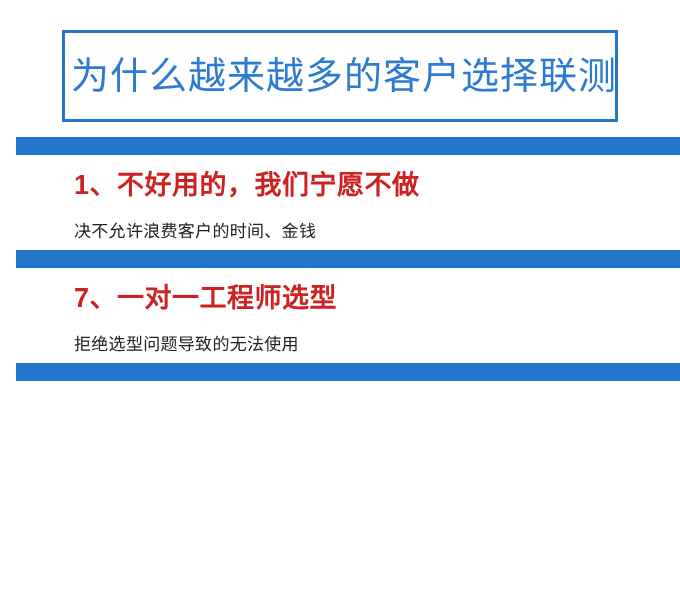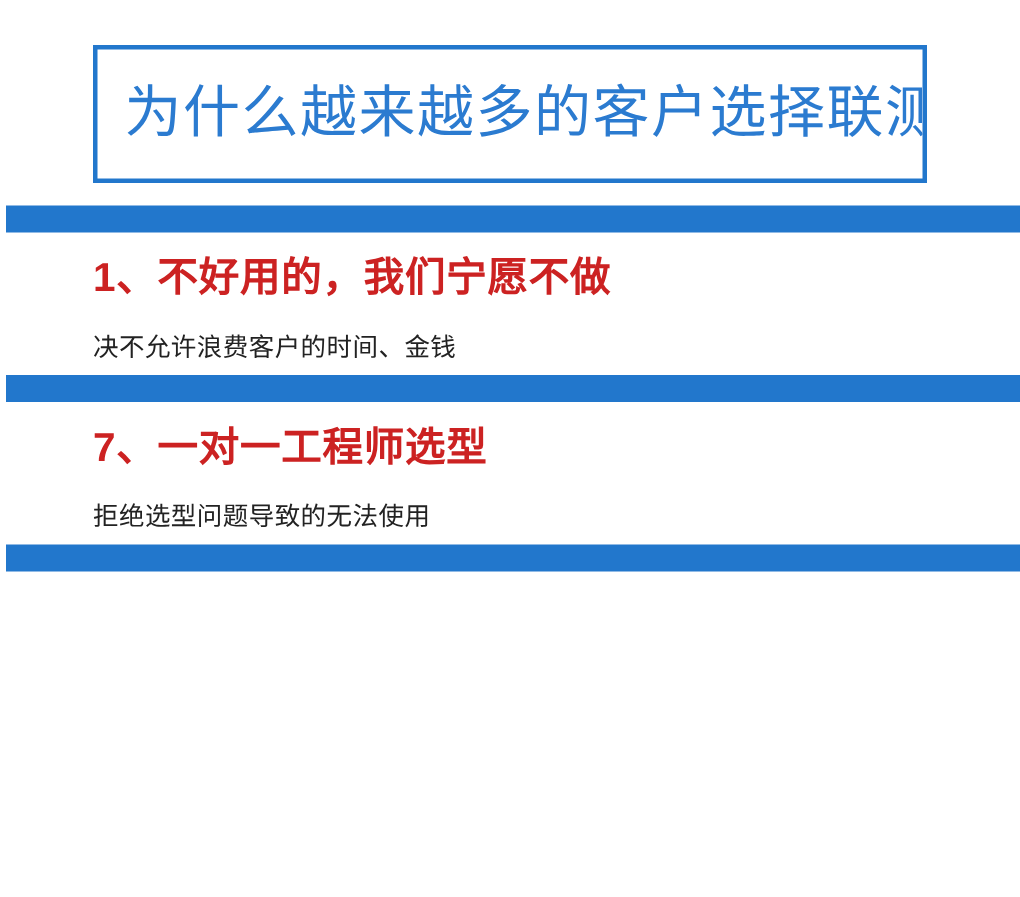--- a/index.html
+++ b/index.html
@@ -37,28 +37,28 @@
     align-items: center;
     justify-content: flex-start;
     overflow: hidden;
   }
   .title-text {
     font-size: 38px;
     line-height: 1;
     letter-spacing: 1px;
     color: #2b7bd0;
     font-weight: 400;
-    padding-left: 18px;
+    padding-left: 6px;
     white-space: nowrap;
   }
 
   
   .features {
     position: absolute;
-    left: 4px;
+    left: 16px;
     top: 137px;
     width: 568px;
   }
 
   .feature-block {
     position: relative;
     width: 680px;
     box-sizing: border-box;
   }
 

